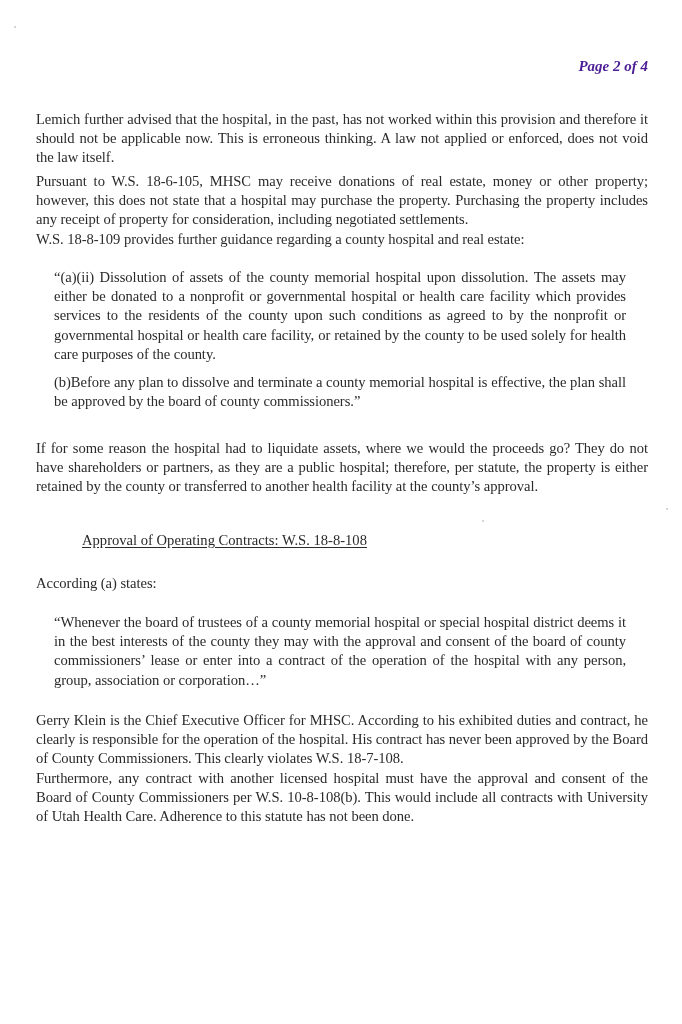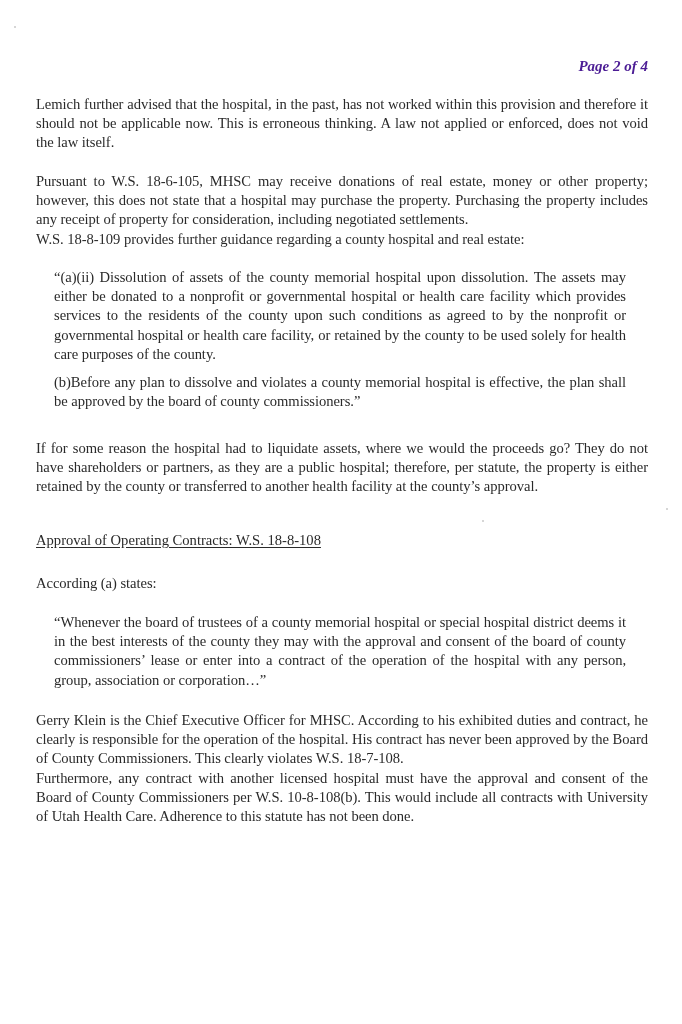--- a/index.html
+++ b/index.html
@@ -46,27 +46,27 @@
   }
   .heading {
     position: absolute;
     left: 36px;
     font-size: 14.6px;
     line-height: 19.2px;
     text-decoration: underline;
     text-underline-offset: 2px;
     margin: 0;
   }
-  #p1 { top: 95px; }
+  #p1 { top: 110px; }
   #p2 { top: 172px; }
   #p3 { top: 230px; }
   #q1 { top: 268px; }
   #q2 { top: 373px; }
   #p4 { top: 439px; }
-  #h1 { top: 531px; }
+  #h1 { top: 531px; margin-left: 46px; }
   #p5 { top: 574px; }
   #q3 { top: 613px; }
   #p6 { top: 711px; }
   #p7 { top: 769px; }
   .speck {
     position: absolute;
     width: 2px;
     height: 2px;
     background: #c8c8c8;
     border-radius: 50%;
@@ -75,21 +75,21 @@
 </head>
 <body>
 
 <div>
   <div class="page-number">Page 2 of 4</div>
 
   <p class="para" id="p1">Lemich further advised that the hospital, in the past, has not worked within this provision and therefore it should not be applicable now.  This is erroneous thinking.  A law not applied or enforced, does not void the law itself.</p>
   <p class="para" id="p2">Pursuant to W.S. 18-6-105, MHSC may receive donations of real estate, money or other property; however, this does not state that a hospital may purchase the property.  Purchasing the property includes any receipt of property for consideration, including negotiated settlements.</p>
   <p class="para" id="p3">W.S. 18-8-109 provides further guidance regarding a county hospital and real estate:</p>
   <p class="quote" id="q1">“(a)(ii) Dissolution of assets of the county memorial hospital upon dissolution.  The assets may either be donated to a nonprofit or governmental hospital or health care facility which provides services to the residents of the county upon such conditions as agreed to by the nonprofit or governmental hospital or health care facility, or retained by the county to be used solely for health care purposes of the county.</p>
-  <p class="quote" id="q2">(b)Before any plan to dissolve and violates a county memorial hospital is effective, the plan shall be approved by the board of county commissioners.”</p>
+  <p class="quote" id="q2">(b)Before any plan to dissolve and terminate a county memorial hospital is effective, the plan shall be approved by the board of county commissioners.”</p>
   <p class="para" id="p4">If for some reason the hospital had to liquidate assets, where we would the proceeds go?  They do not have shareholders or partners, as they are a public hospital; therefore, per statute, the property is either retained by the county or transferred to another health facility at the county’s approval.</p>
   <p class="heading" id="h1">Approval of Operating Contracts: W.S. 18-8-108</p>
   <p class="para" id="p5">According (a) states:</p>
   <p class="quote" id="q3">“Whenever the board of trustees of a county memorial hospital or special hospital district deems it in the best interests of the county they may with the approval and consent of the board of county commissioners’ lease or enter into a contract of the operation of the hospital with any person, group, association or corporation…”</p>
   <p class="para" id="p6">Gerry Klein is the Chief Executive Officer for MHSC.  According to his exhibited duties and contract, he clearly is responsible for the operation of the hospital.  His contract has never been approved by the Board of County Commissioners.  This clearly violates W.S. 18-7-108.</p>
   <p class="para" id="p7">Furthermore, any contract with another licensed hospital must have the approval and consent of the Board of County Commissioners per W.S. 10-8-108(b).  This would include all contracts with University of Utah Health Care.  Adherence to this statute has not been done.</p>
 
   <span class="speck" style="left:14px; top:26px;"></span>
   <span class="speck" style="left:666px; top:508px;"></span>
   <span class="speck" style="left:482px; top:520px;"></span>

